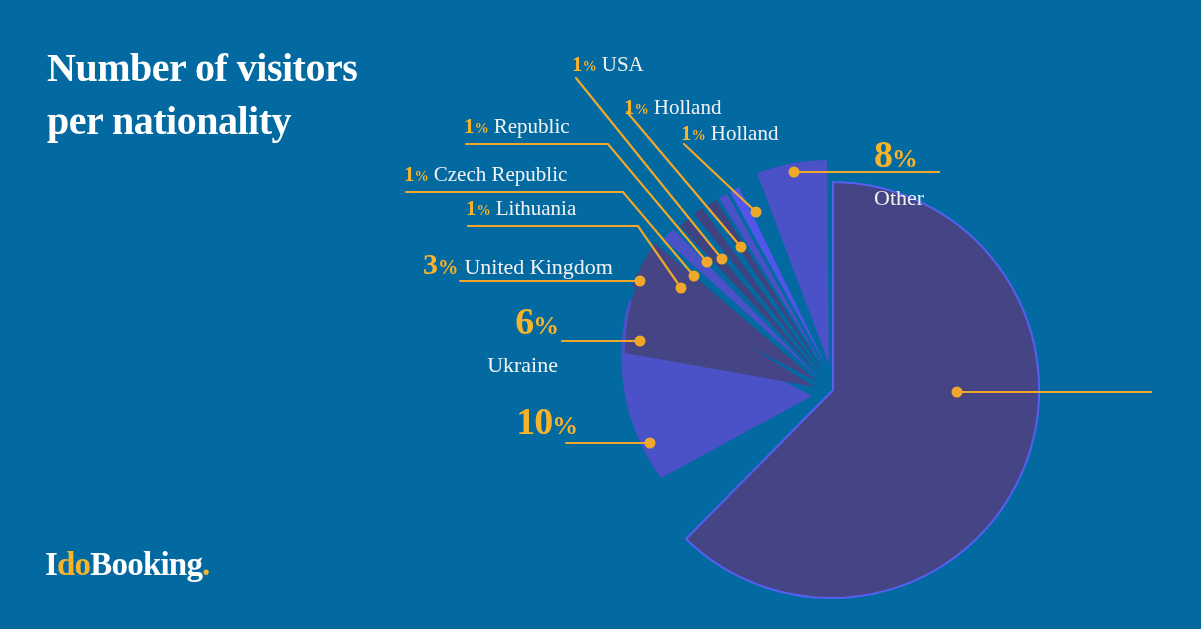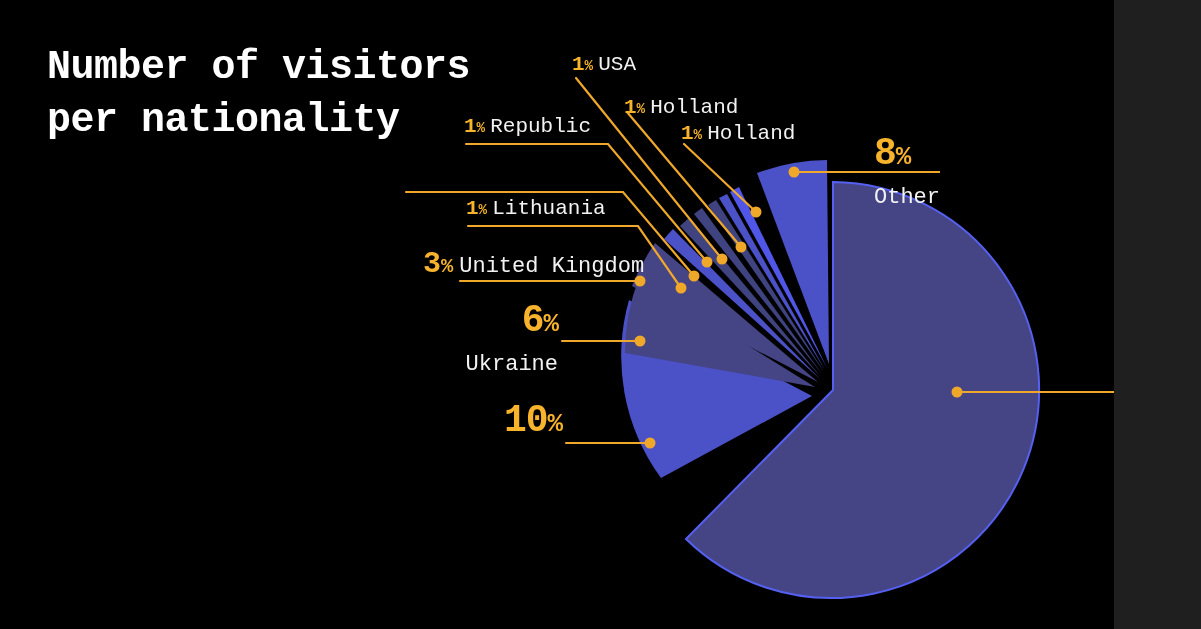--- a/index.html
+++ b/index.html
@@ -3,25 +3,25 @@
 <meta charset="utf-8">
 <title>Number of visitors per nationality</title>
 <style>
   html, body {
     margin: 0;
     padding: 0;
     background: #1f1f1f;
   }
   #stage {
     position: relative;
-    width: 1114px;
+    width: 1201px;
     height: 629px;
-    background: #000000;
+    background: #0369a1;
     overflow: hidden;
-    font-family: Liberation Mono, monospace;
+    font-family: Liberation Serif, serif;
     -webkit-font-smoothing: antialiased;
   }
 
   
   #title {
     position: absolute;
     left: 47px;
     top: 42px;
     width: 460px;
     color: #ffffff;
@@ -222,40 +222,46 @@
   </div>
 
   <div class="lbl lbl-sm" style="left:681px; top:123px;">
     <span class="pct"><span>1</span><span class="sym">%</span></span><span class="name">Holland</span>
   </div>
 
   <div class="lbl lbl-sm" style="left:464px; top:116px;">
     <span class="pct"><span>1</span><span class="sym">%</span></span><span class="name">Republic</span>
   </div>
 
+  <div class="lbl lbl-sm" style="left:404px; top:164px;">
+    <span class="pct"><span>1</span><span class="sym">%</span></span><span class="name">Czech Republic</span>
+  </div>
 
   <div class="lbl lbl-sm" style="left:466px; top:198px;">
     <span class="pct"><span>1</span><span class="sym">%</span></span><span class="name">Lithuania</span>
   </div>
 
   <div class="lbl lbl-md" style="left:411px; top:249px;margin-left:12px;">
     <span class="pct"><span>3</span><span class="sym">%</span></span><span class="name">United Kingdom</span>
   </div>
 
   <div class="lbl lbl-stack ta-right" style="left:430px; top:302px; width:128px;">
     <span class="pct"><span>6</span><span class="sym">%</span></span>
     <span class="name">Ukraine</span>
   </div>
 
-  <div class="lbl lbl-stack ta-right" style="left:420px; top:402px; width:142px;">
+  <div class="lbl lbl-stack ta-right" style="left:435px; top:402px; width:142px;">
     <span class="pct"><span>10</span><span class="sym">%</span></span>
   </div>
 
   <div class="lbl lbl-stack ta-left" style="left:874px; top:135px; width:130px;">
     <span class="pct"><span>8</span><span class="sym">%</span></span>
     <span class="name">Other</span>
   </div>
 
   <div class="lbl lbl-stack lbl-xl ta-right" style="left:1000px; top:327px; width:152px;">
   </div>
 
+  <div id="logo">
+    <span class="lg-a">I</span><span class="lg-b">do</span><span class="lg-c">Booking</span><span class="lg-dot">.</span>
+  </div>
 
 </div>
 
 </body></html>

